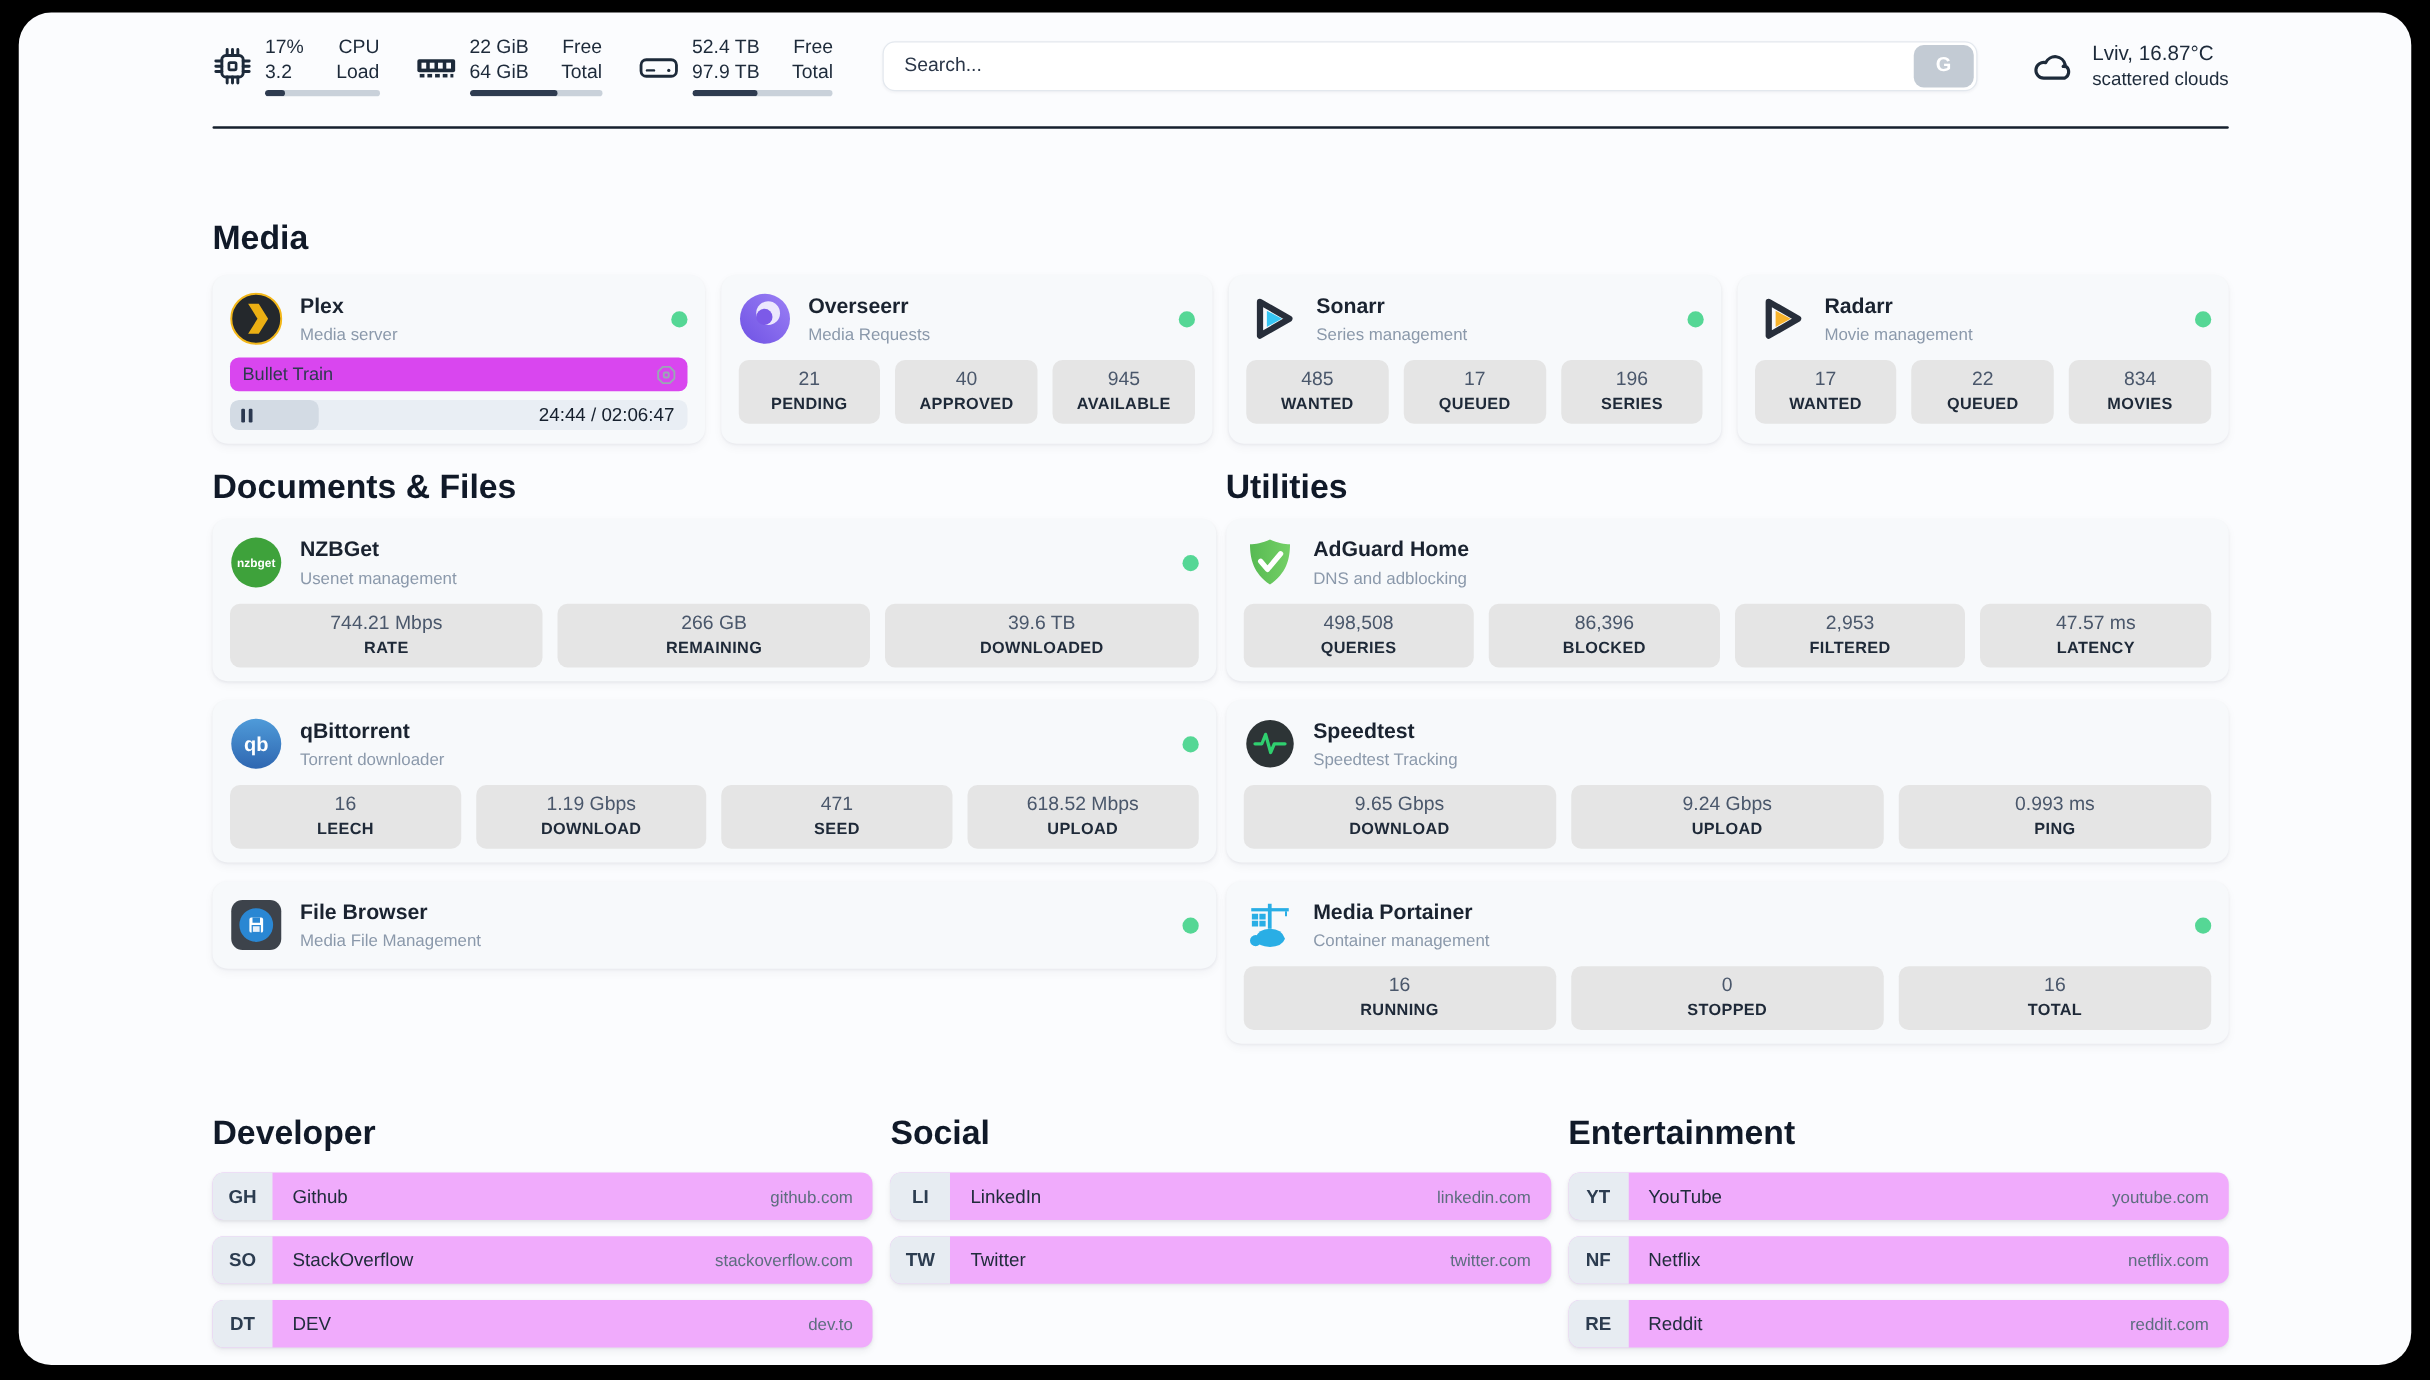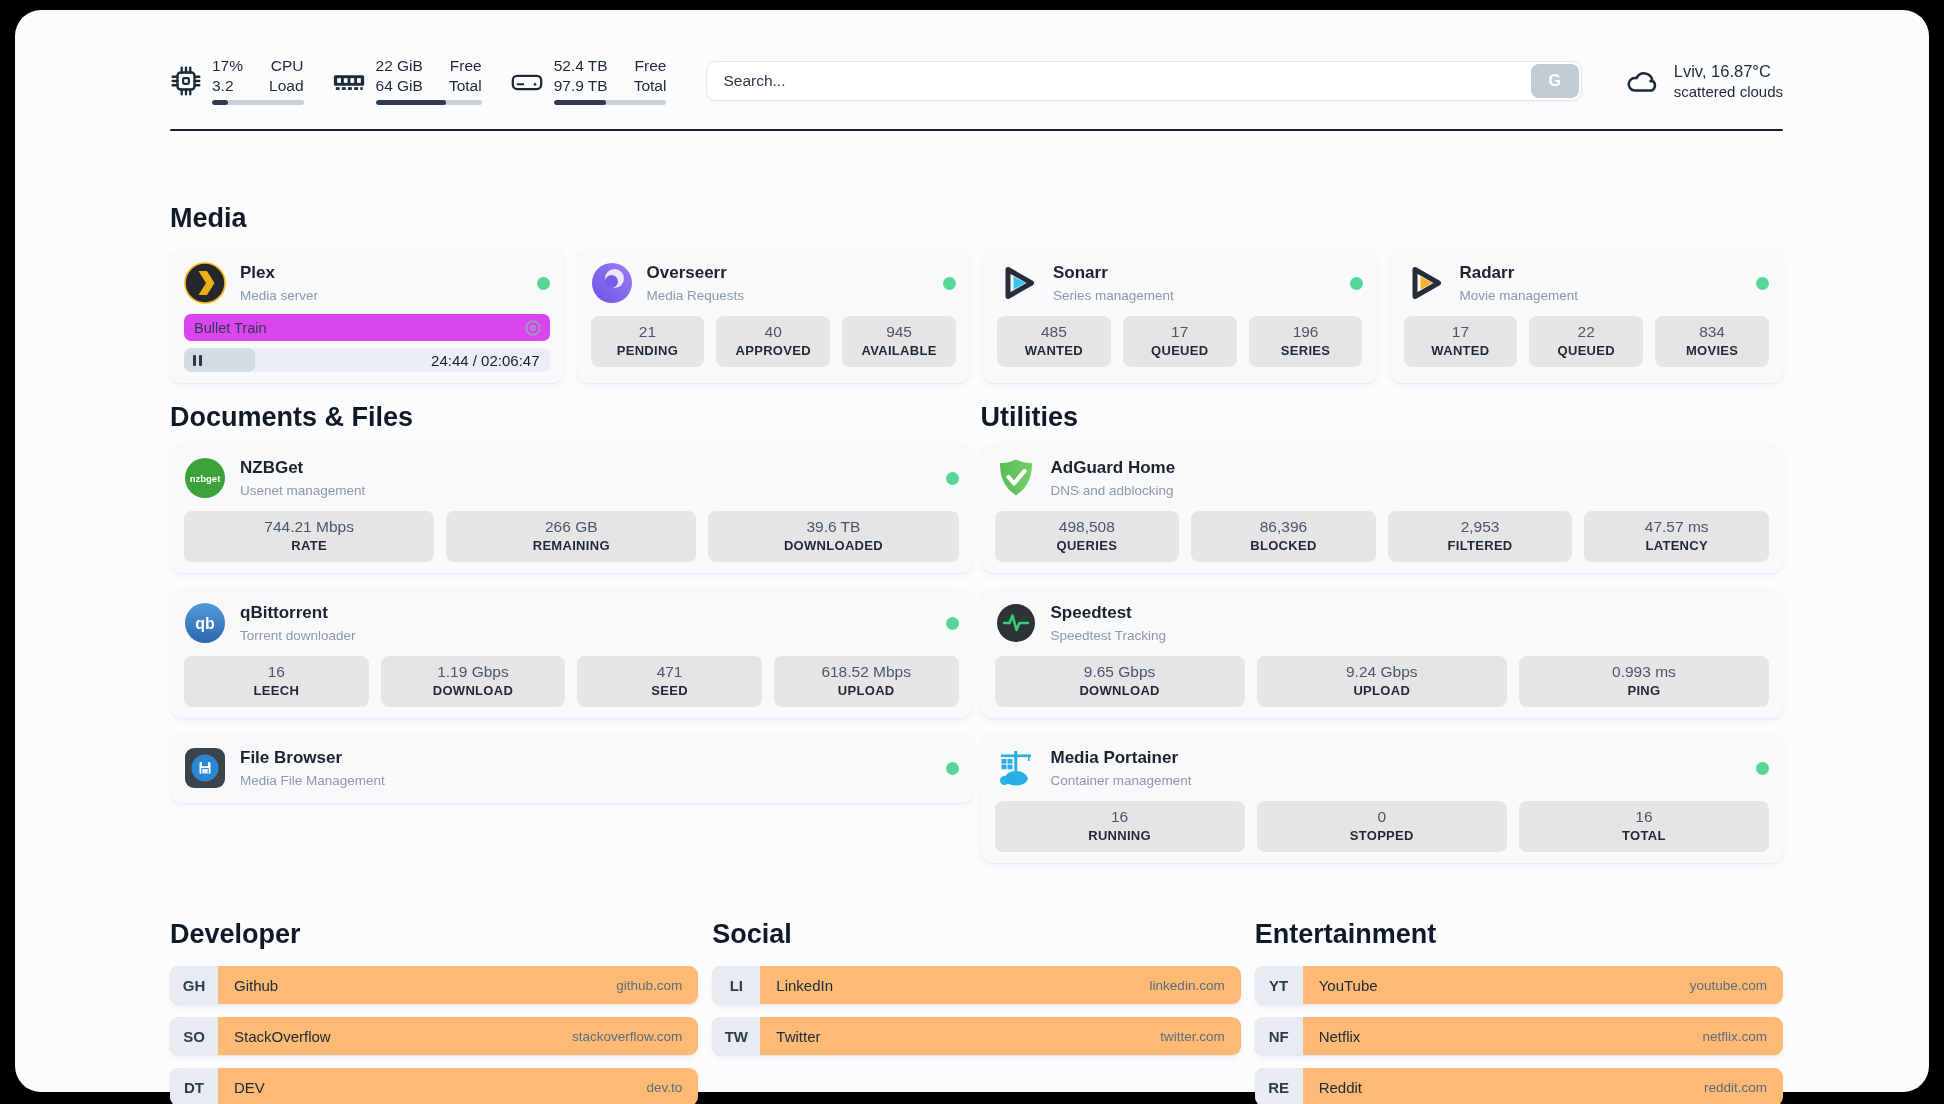--- a/index.html
+++ b/index.html
@@ -1,21 +1,21 @@
 <!DOCTYPE html>
 <html><head>
 <meta charset="utf-8">
 <style>
   html,body{margin:0;padding:0;width:1944px;height:1104px;background:#000;overflow:hidden;
             font-family:"Liberation Sans", sans-serif;-webkit-font-smoothing:antialiased;}
   .frame{position:absolute;left:15px;top:10px;right:15px;bottom:12px;background:#fbfcfe;border-radius:26px;}
   .content{padding:0 146px 0 155px;}
 
   
-  .topbar{display:flex;align-items:center;padding-top:46px;}
+  .topbar{display:flex;align-items:center;padding-top:18px;}
   .resources{display:flex;gap:28px;align-items:center;}
   .res{display:flex;gap:10px;align-items:center;}
   .res-icon{display:flex;align-items:center;}
   .res-body{display:flex;flex-direction:column;}
   .res-rows{display:flex;gap:26px;justify-content:space-between;}
   .res-col{display:flex;flex-direction:column;font-size:15.5px;line-height:20px;color:#1d2a3a;}
   .res-col.labs{text-align:right;}
   .res-bar{margin-top:4px;height:5px;border-radius:3px;background:#c9d1da;overflow:hidden;}
   .res-bar .fill{display:block;height:100%;background:#2e3b50;border-radius:3px;}
 
@@ -65,21 +65,21 @@
             display:flex;align-items:center;overflow:hidden;}
   .pfill{position:absolute;left:0;top:0;bottom:0;background:#d3dbe4;border-radius:7px;}
   .pause{position:relative;display:flex;gap:3px;margin-left:9px;}
   .pause i{display:block;width:3.2px;height:11px;background:#2b3850;border-radius:1px;}
   .ptime{position:relative;margin-left:auto;padding-right:10px;font-size:15px;color:#16202e;}
 
   
   .bookmarks{display:grid;grid-template-columns:repeat(3,1fr);gap:14px;margin-top:56px;padding-bottom:40px;}
   .bm-col h2{margin-bottom:16px;}
   .bm-list{display:flex;flex-direction:column;gap:13px;}
-  .bm{display:flex;align-items:center;height:38px;background:#fdba74;border-radius:9px;text-decoration:none;
+  .bm{display:flex;align-items:center;height:38px;background:#f0abfc;border-radius:9px;text-decoration:none;
       box-shadow:0 1px 2px rgba(15,23,42,.06),0 3px 6px rgba(15,23,42,.05);}
   .bm .abbr{width:48px;height:100%;background:#e7ecf2;border-radius:9px 0 0 9px;display:flex;
       align-items:center;justify-content:center;font-size:15px;font-weight:600;color:#2c3c50;}
   .bm .name{margin-left:16px;font-size:15px;color:#202c3c;}
   .bm .url{margin-left:auto;padding-right:16px;font-size:13.5px;color:#5d6d7f;}
 
   svg{display:block;}
 </style>
 </head>
 <body>

